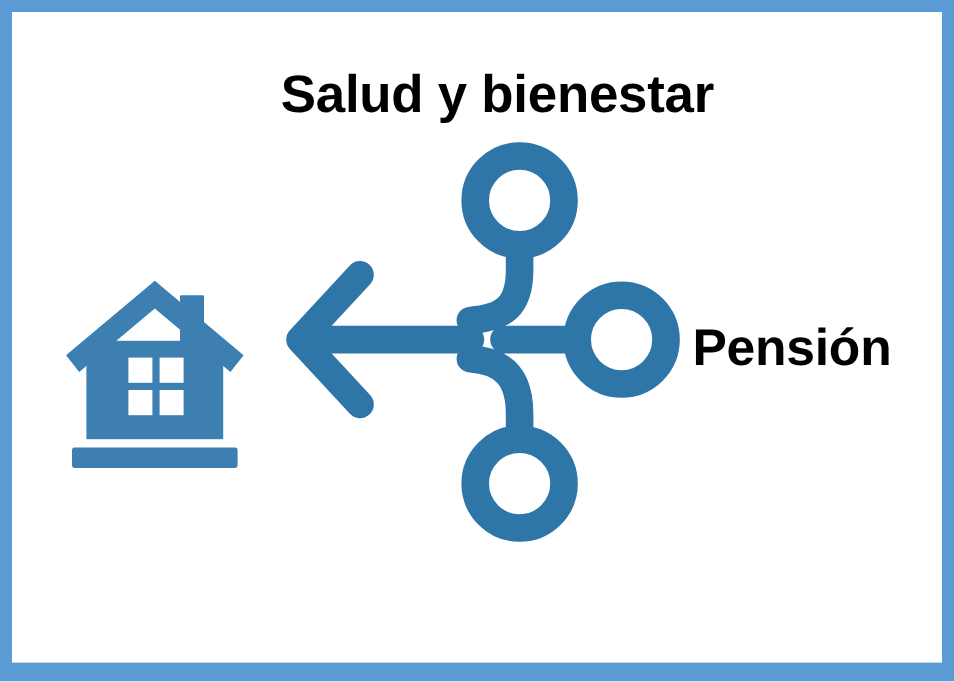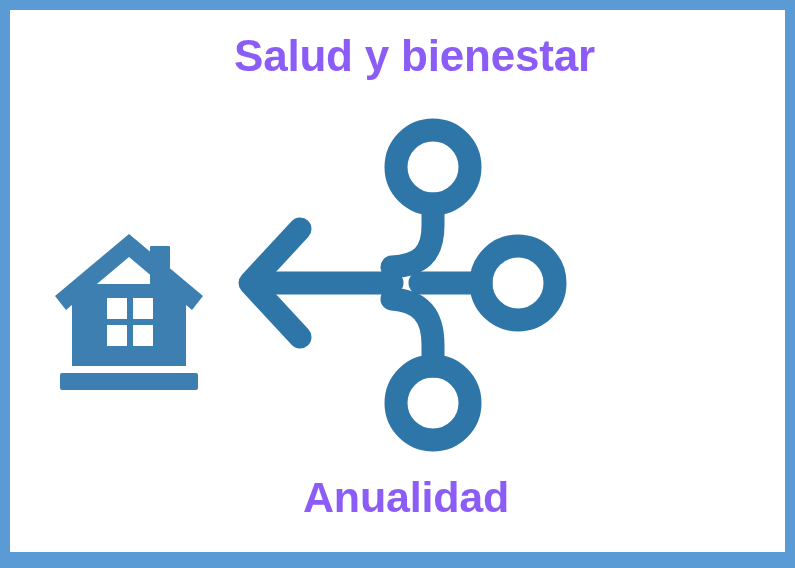--- a/index.html
+++ b/index.html
@@ -25,25 +25,26 @@
   .canvas {
     position: absolute;
     left: 0;
     top: 0;
     width: 100%;
     height: 100%;
     background: #ffffff;
   }
   .label {
     position: absolute;
-    color: #8b5cf6;
+    color: #000000;
     font-weight: bold;
     white-space: nowrap;
     letter-spacing: -0.2px;
     line-height: 1;
+    margin-top: 23px;
   }
   #label-salud {
     left: 224px;
     top: 24px;
     font-size: 44px;
   }
   #label-norcal {
     left: 37px;
     top: 157px;
     font-size: 37px;
@@ -75,22 +76,22 @@
 </style>
 </head>
 <body>
 
 <div id="slide">
   <div class="canvas">
 
     <div class="label" id="label-salud">Salud y bienestar</div>
 
 
+    <div class="label" id="label-pension">Pensión</div>
 
-    <div class="label" id="label-anualidad">Anualidad</div>
 
     <svg id="house-icon" viewBox="0 0 158 175" aria-hidden="true">
       <g fill="#3d7fb0">
 
         <rect x="100" y="22" width="20" height="44" rx="1"></rect>
 
         <path d="M79 10 L153 72 L142 86 L79 33 L16 86 L5 72 Z"></path>
 
         <rect x="22" y="60" width="114" height="82"></rect>
 

